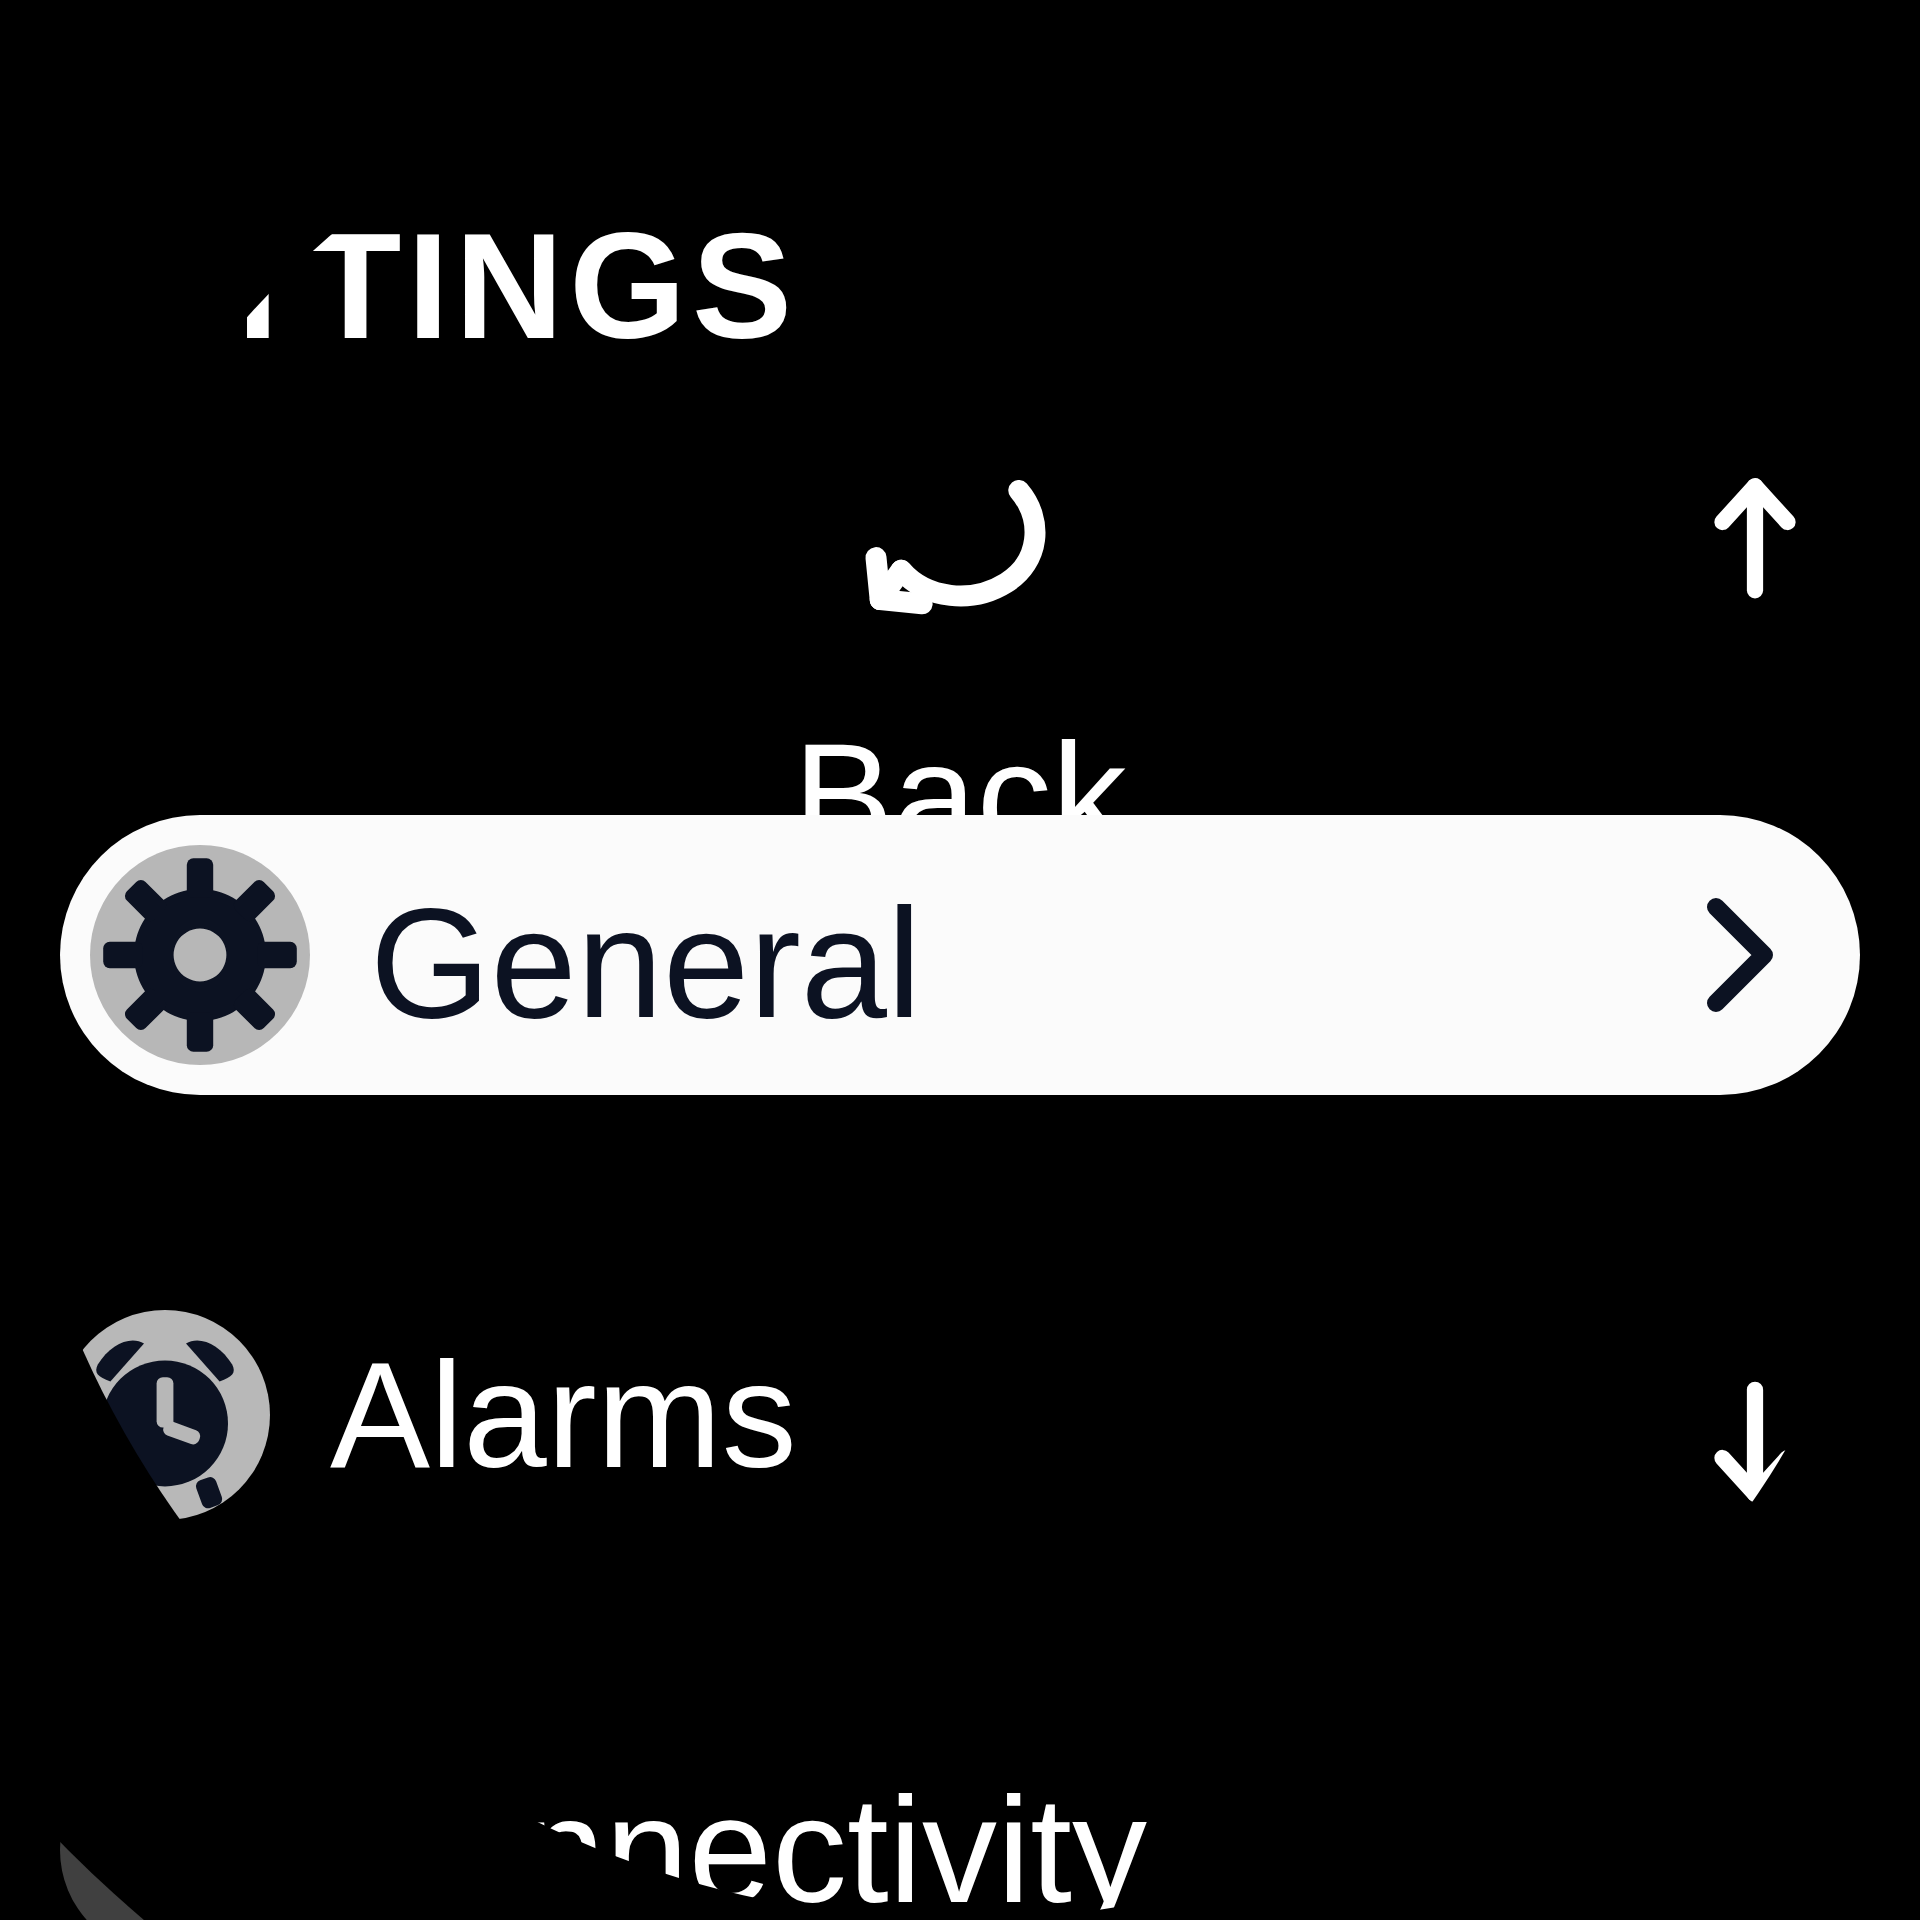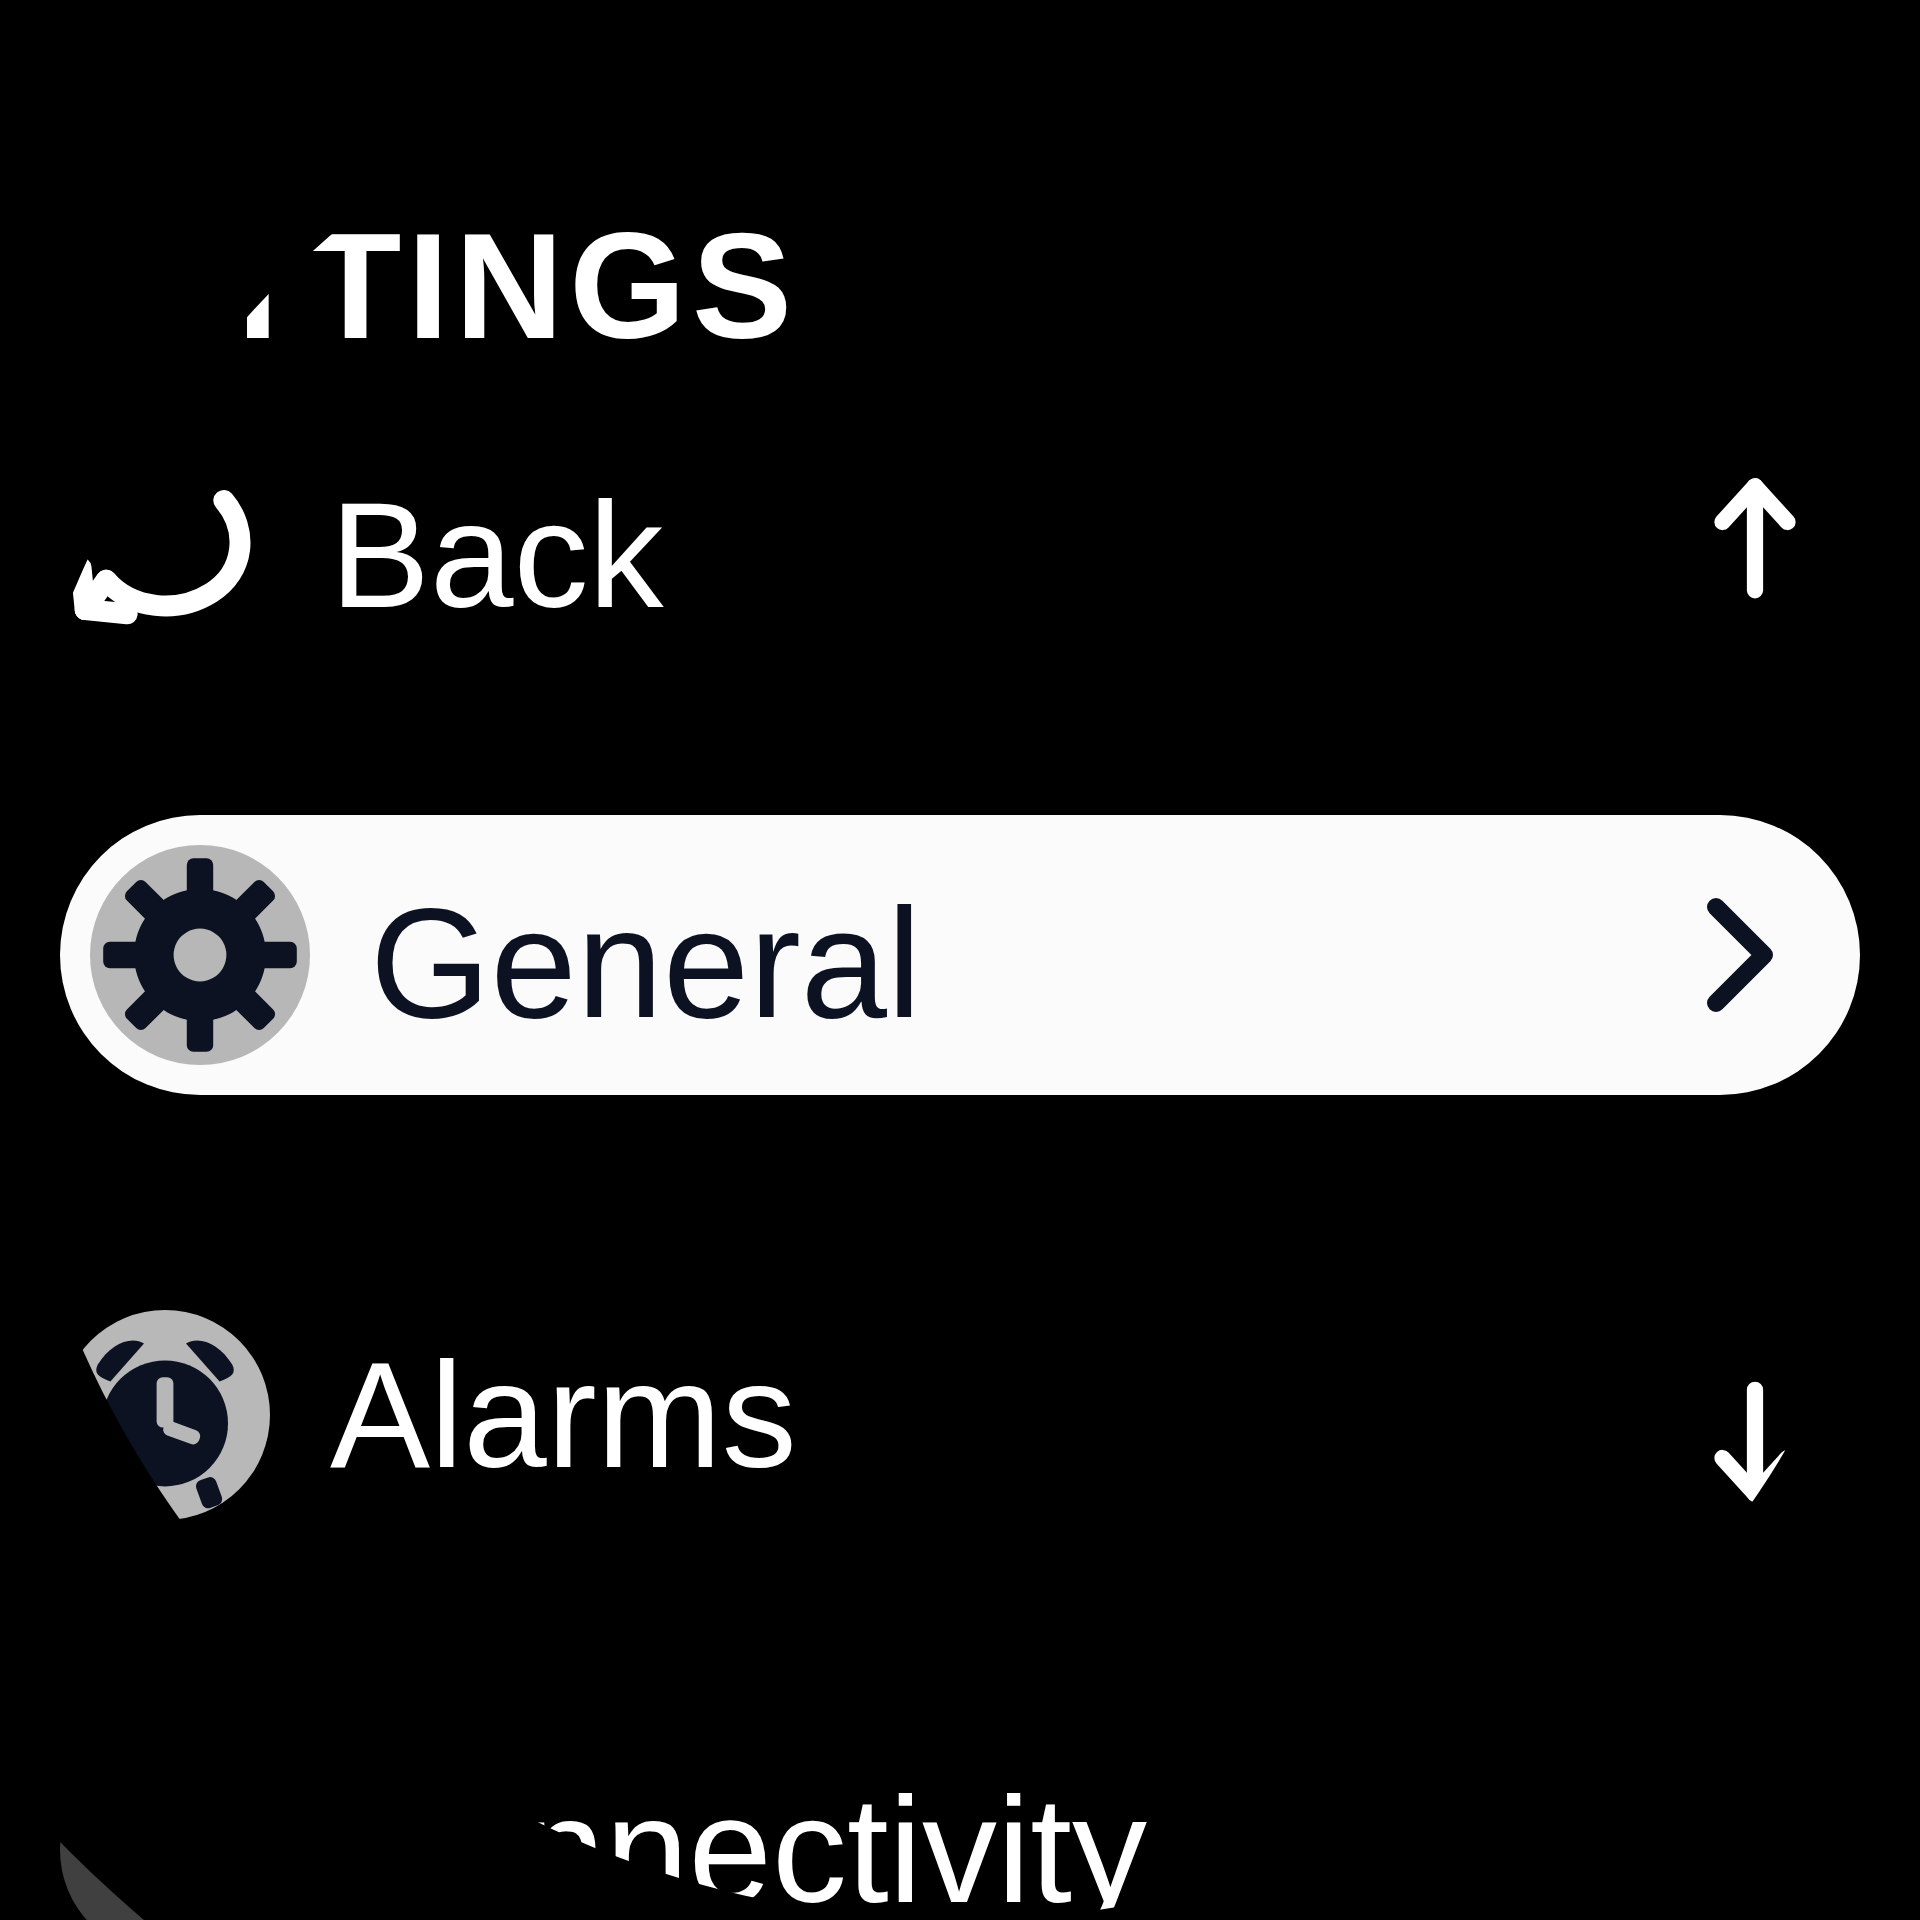--- a/index.html
+++ b/index.html
@@ -64,21 +64,21 @@
     border-radius: 50%;
   }
 
   .row .label {
     font-size: 145px;
     font-weight: 400;
     white-space: nowrap;
   }
 
   
-  .row-back { top: 440px; height: 230px; }
+  .row-back { top: 440px; height: 230px; flex-direction: column; }
   .row-back .icon { background: transparent; }
   .row-back .label { font-size: 150px; }
 
   
   .row-general {
     top: 815px;
     height: 280px;
     background: #fbfbfb;
     border-radius: 140px;
     color: #0c1222;

